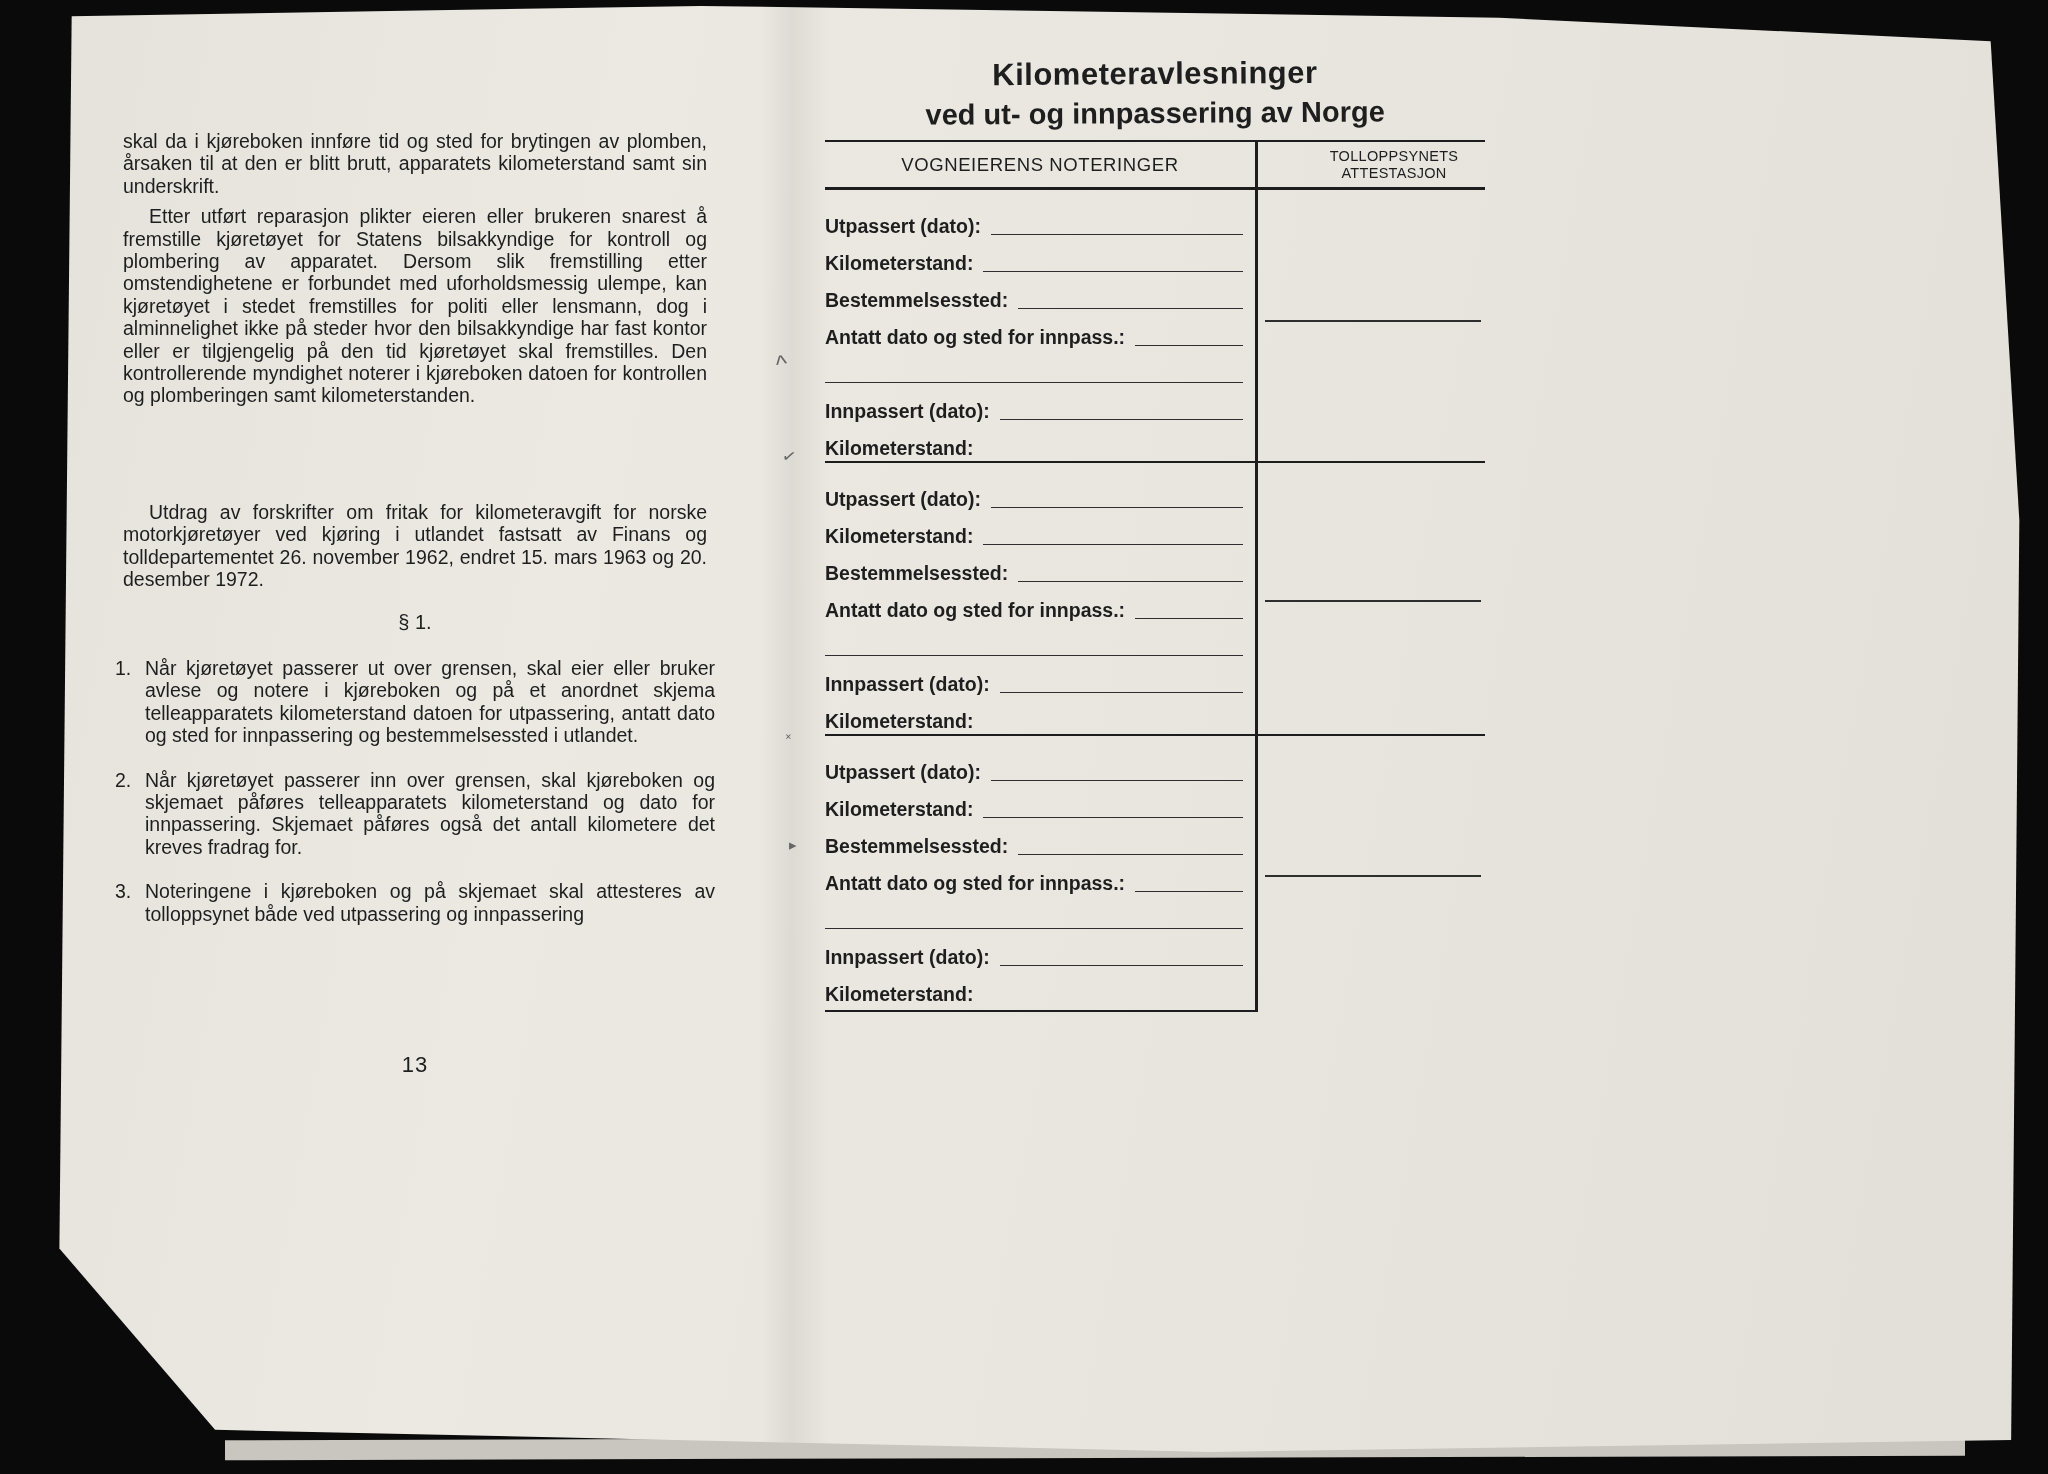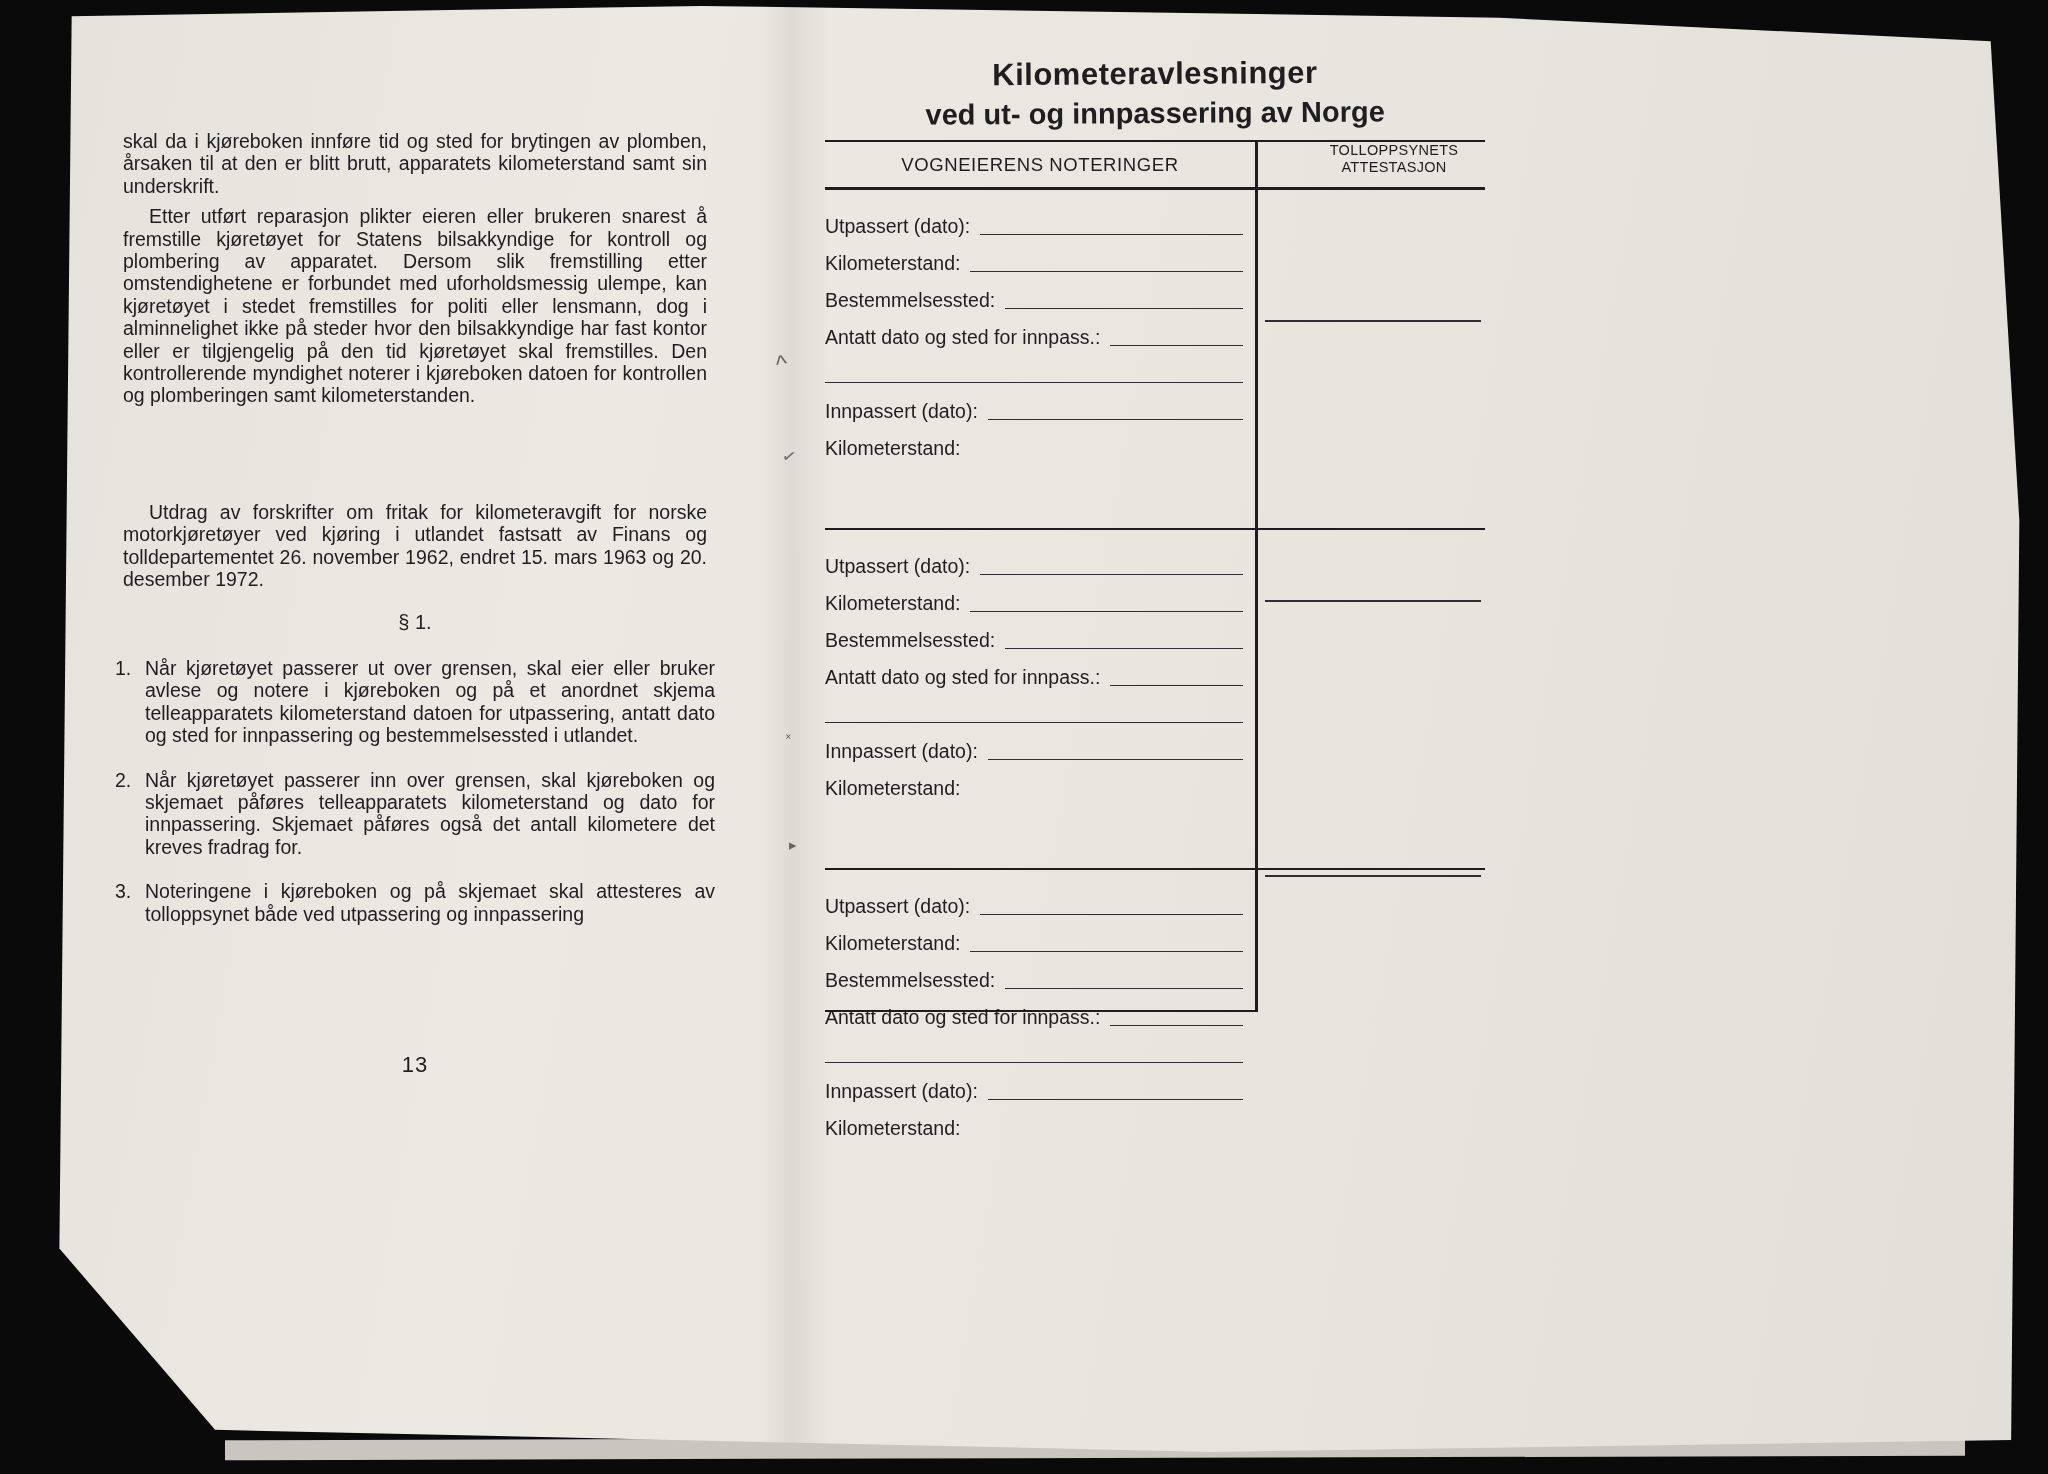--- a/index.html
+++ b/index.html
@@ -49,25 +49,25 @@
   .form{
     position:absolute;left:825px;top:140px;width:660px;height:872px;
     border-top:2.5px solid #1d1d1d;box-sizing:border-box;
   }
   .form-head{height:48px;border-bottom:3px solid #1d1d1d;display:flex;box-sizing:border-box;gap:48px;}
   .col1h{
     width:430px;display:flex;align-items:center;justify-content:center;
     font-size:18.5px;letter-spacing:0.6px;
   }
   .col2h{
-    flex:1;display:flex;flex-direction:column;align-items:center;
+    flex:1;display:flex;flex-direction:column;align-items:center;justify-content:center;
     font-size:14.5px;line-height:17px;letter-spacing:0.3px;
   }
   .vdivider{position:absolute;left:430px;top:0;width:2.5px;height:870px;background:#1d1d1d;}
-  .fblock{height:340px;box-sizing:border-box;padding-top:12px;border-bottom:2.5px solid #1d1d1d;}
+  .fblock{height:273px;box-sizing:border-box;padding-top:12px;border-bottom:2.5px solid #1d1d1d;font-weight:bold;}
   .fblock:last-child{border-bottom:none;}
   .frow{display:flex;align-items:flex-end;height:37px;width:430px;box-sizing:border-box;}
   .flabel{font-size:19.5px;padding-right:10px;white-space:nowrap;padding-bottom:1px;}
   .fline{flex:1;border-bottom:1.8px solid #2e2e2e;margin-bottom:4px;margin-right:12px;}
   .att-line{position:absolute;left:440px;width:216px;height:2px;background:#2e2e2e;}
   .att1{top:178px;} .att2{top:458px;} .att3{top:733px;}
   .bottom-rule{position:absolute;left:0;bottom:0;width:433px;height:2px;background:#1d1d1d;}
 
   
   .mark{position:absolute;color:#4a4a4a;opacity:0.8;}

